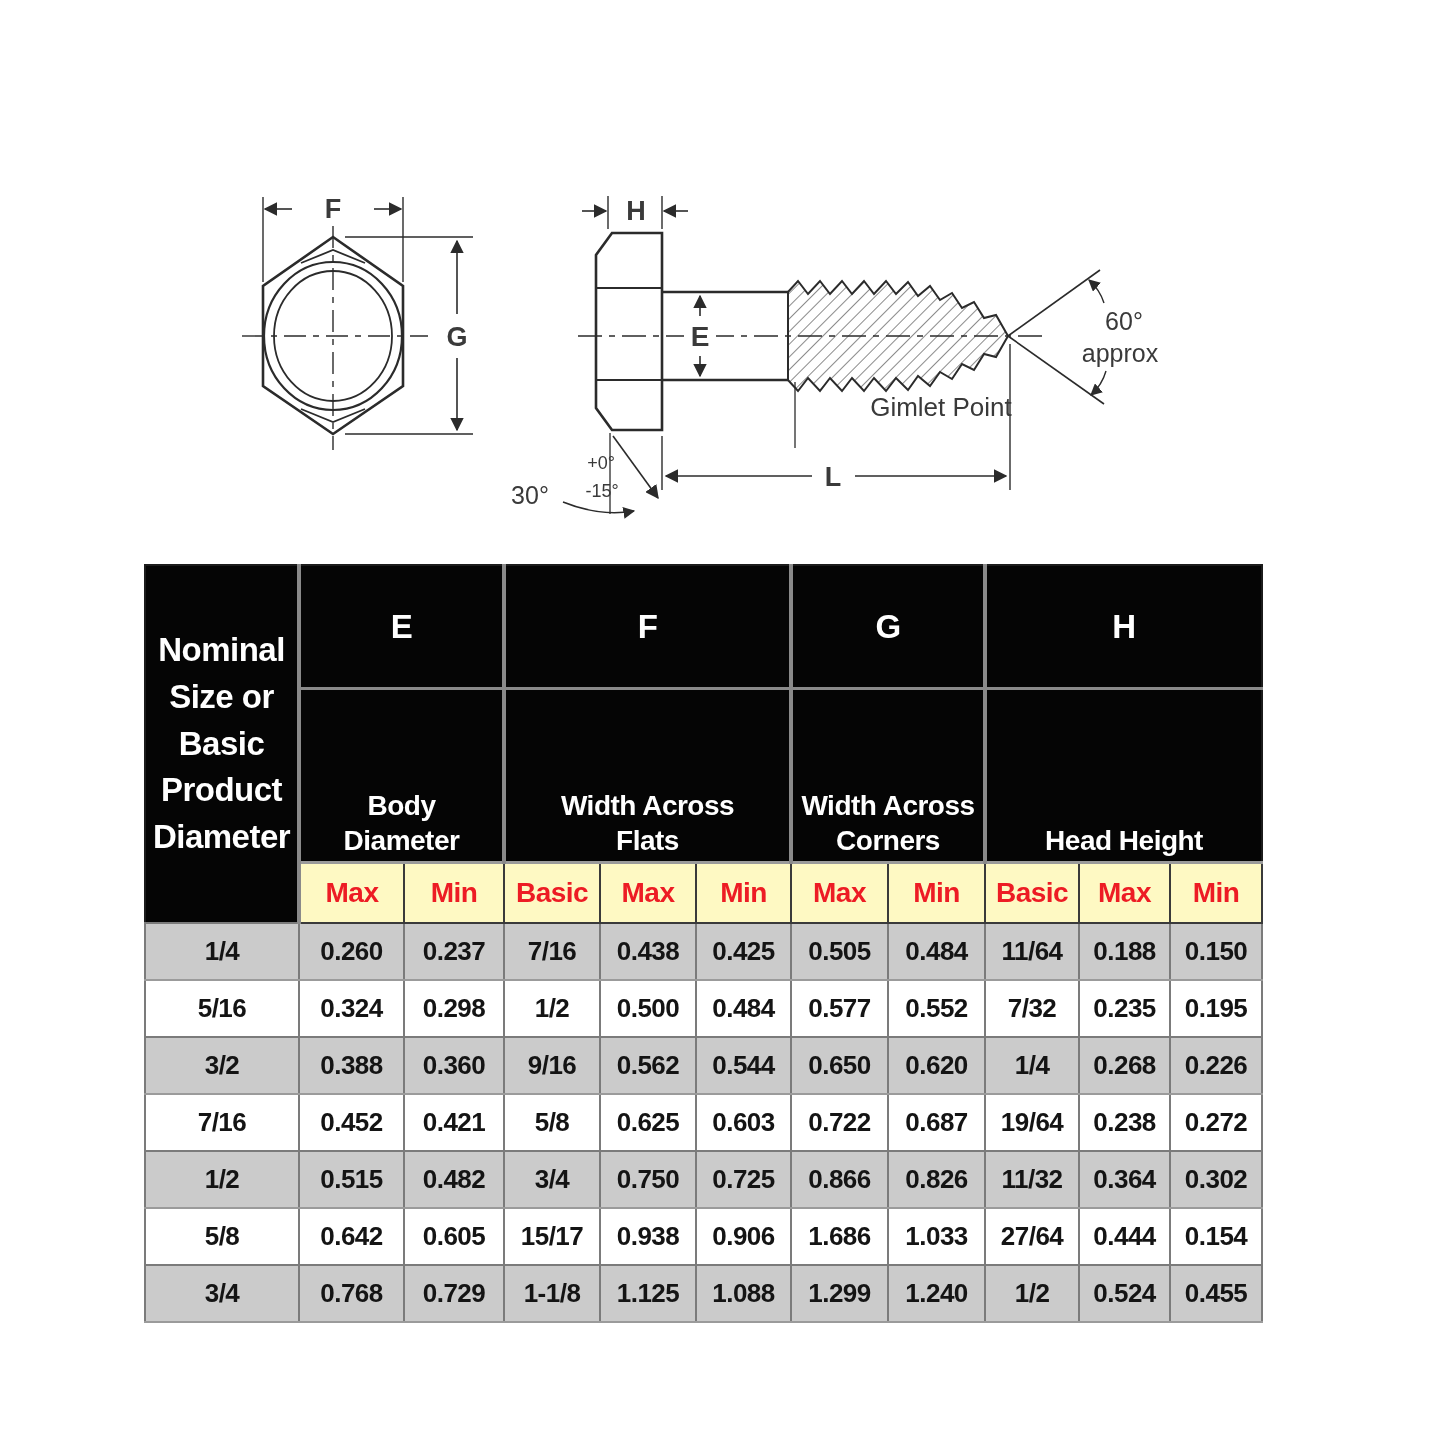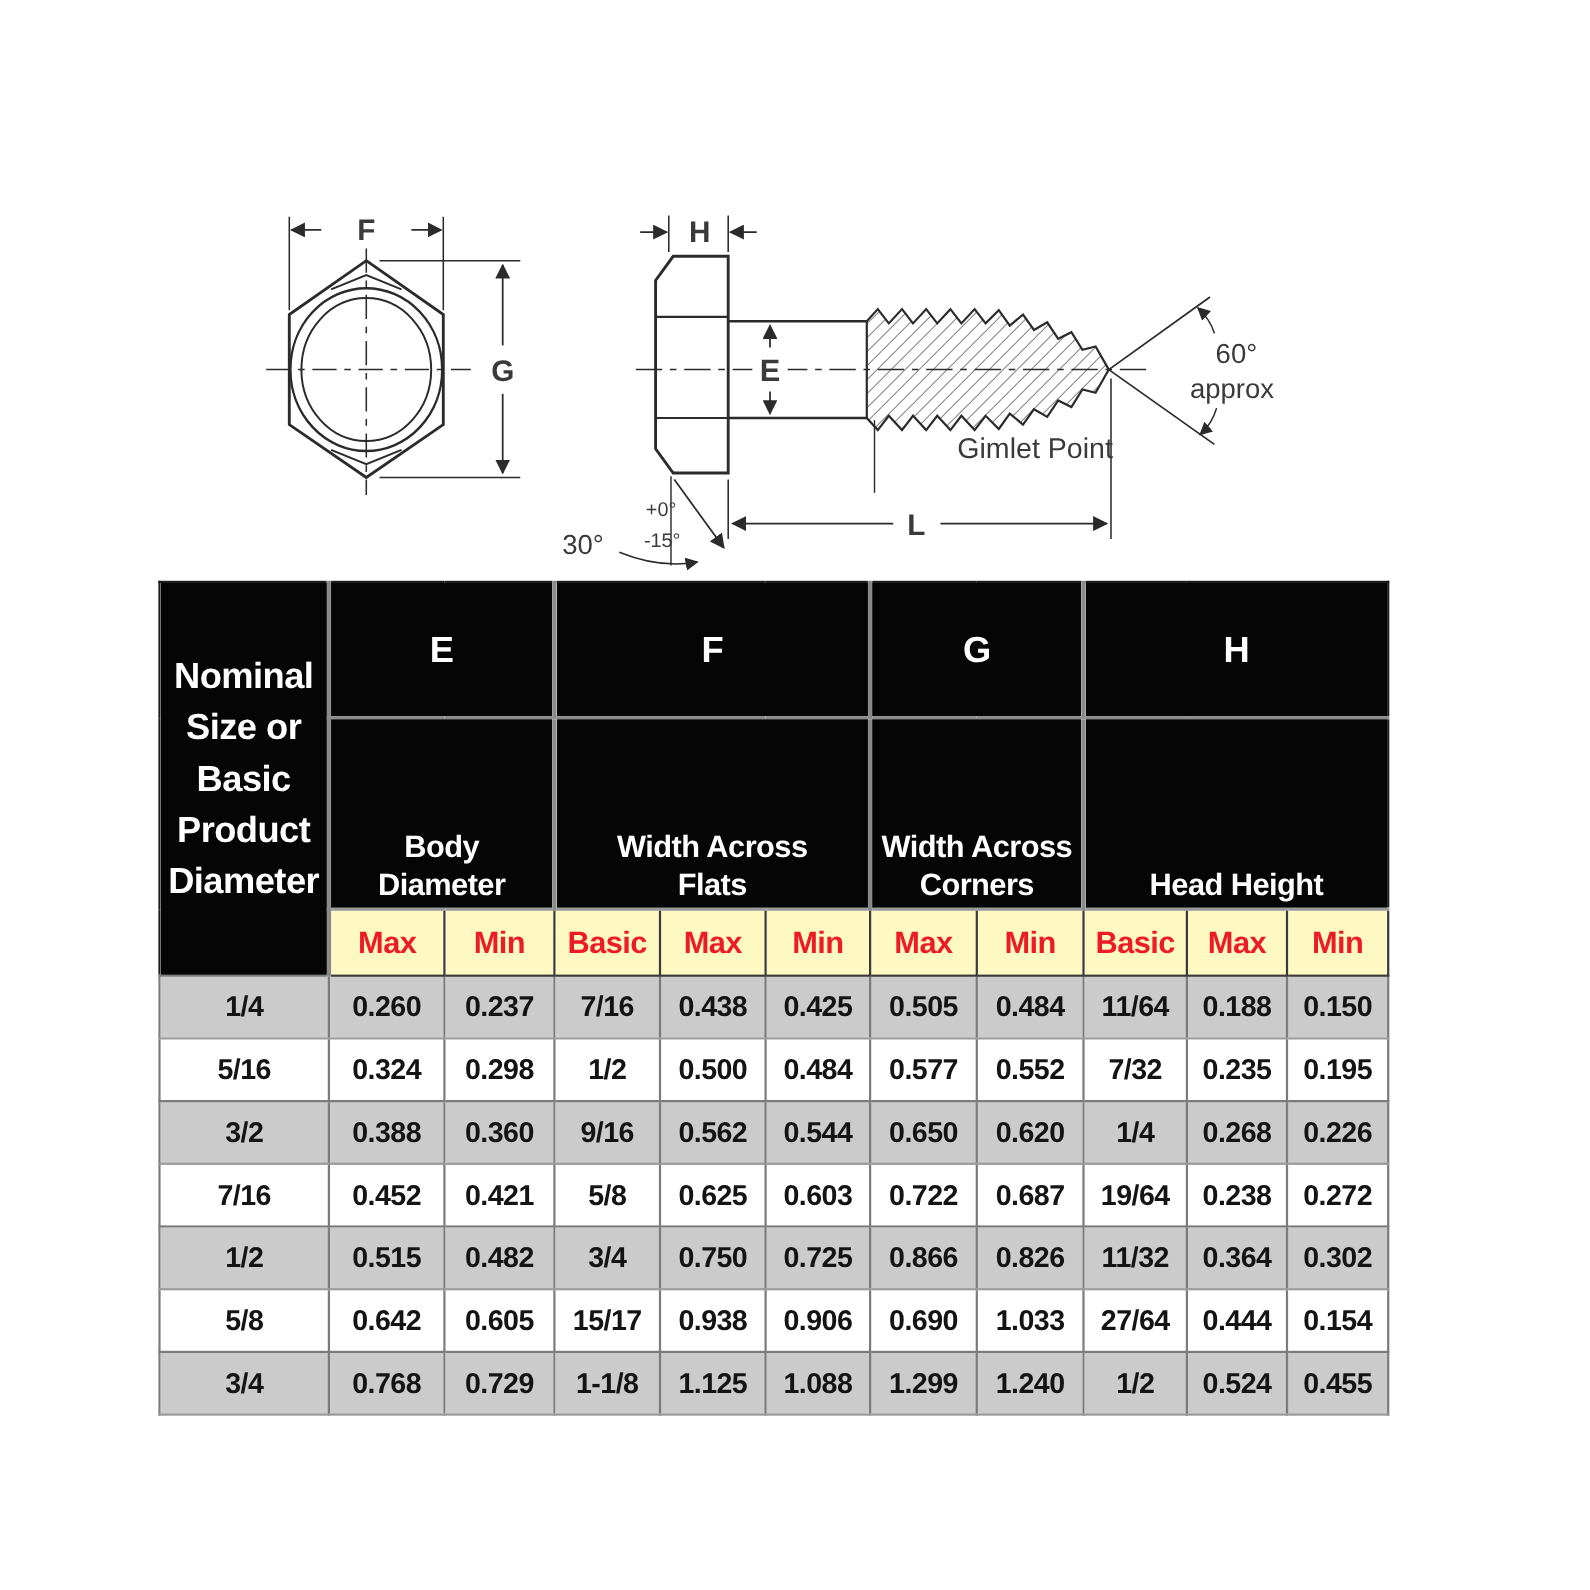--- a/index.html
+++ b/index.html
@@ -3,21 +3,21 @@
 <meta charset="utf-8">
 <style>
   html,body{margin:0;padding:0;background:#fff;}
   .sheet{position:relative;width:1445px;height:1445px;background:#ffffff;overflow:hidden;
          font-family:"Liberation Sans",sans-serif;}
 
   
   .diagram{position:absolute;left:230px;top:165px;width:965px;height:370px;}
 
   
-  .spec-table{position:absolute;left:144px;top:528px;width:1117px;border-collapse:collapse;
+  .spec-table{position:absolute;left:144px;top:564px;width:1117px;border-collapse:collapse;
               table-layout:fixed;border:2px solid #1c1c1c;}
   .spec-table th,.spec-table td{padding:0;text-align:center;vertical-align:middle;
               letter-spacing:-0.5px;overflow:hidden;}
   .hdr{background:#050505;color:#ffffff;font-weight:700;}
   .letters-row th{height:121px;font-size:33px;}
   .letters-row .gs{border-left:4px solid #8a8a8a;}
   .letters-row .letter{border-bottom:3px solid #8a8a8a;}
   .corner{background:#050505;color:#fff;font-weight:700;font-size:28px;line-height:1.42;
           white-space:pre-line;border-right:4px solid #8a8a8a;}
   .desc-row th{height:168px;font-size:28px;line-height:1.25;vertical-align:bottom;
@@ -233,21 +233,21 @@
           <td>0.364</td>
           <td>0.302</td>
         </tr>
         <tr>
           <td>5/8</td>
           <td>0.642</td>
           <td>0.605</td>
           <td>15/17</td>
           <td>0.938</td>
           <td>0.906</td>
-          <td>0.690</td>
+          <td>1.686</td>
           <td>1.033</td>
           <td>27/64</td>
           <td>0.444</td>
           <td>0.154</td>
         </tr>
         <tr class="alt">
           <td>3/4</td>
           <td>0.768</td>
           <td>0.729</td>
           <td>1-1/8</td>

